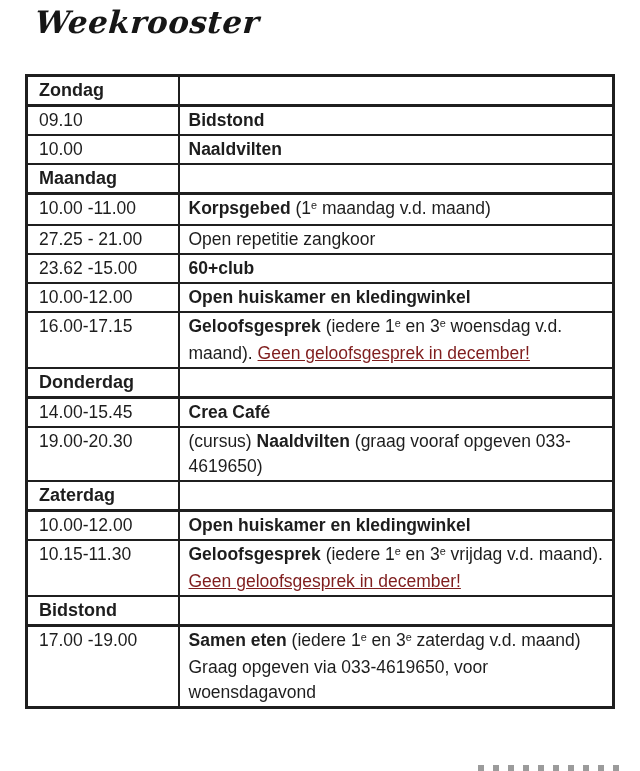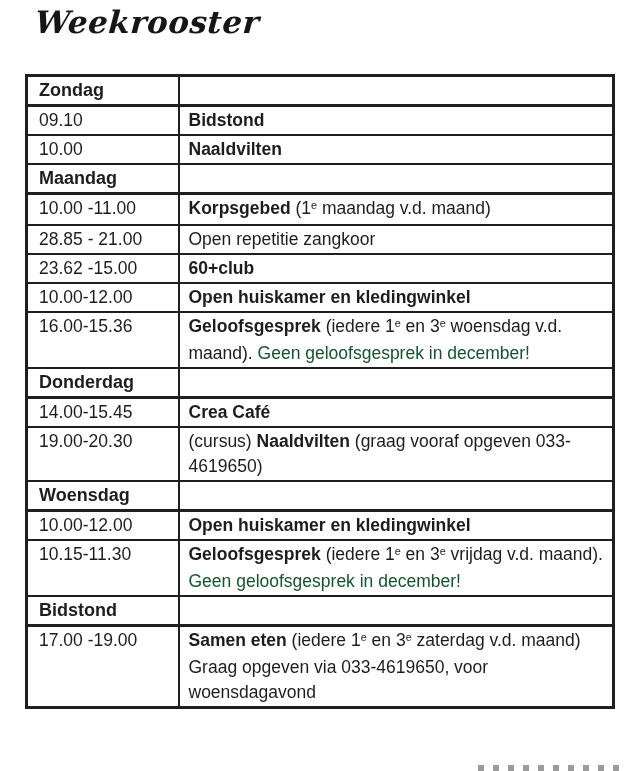--- a/index.html
+++ b/index.html
@@ -54,21 +54,21 @@
   }
   tr.row-day td {
     border-bottom-width: 3px;
   }
   tr.row-day td.time {
     font-weight: 700;
     font-size: 18px;
   }
   .seg-bold   { font-weight: 700; }
   .seg-regular { font-weight: 400; }
-  .seg-red    { font-weight: 400; color: #14532d; }
+  .seg-red    { font-weight: 400; color: #7f1d1d; text-decoration: underline; }
   .seg-sup    {
     font-weight: 400;
     font-size: 0.62em;
     position: relative;
     top: -0.45em;
   }
   .cutoff-fragment {
     position: absolute;
     left: 478px;
     top: 765px;
@@ -107,49 +107,49 @@
   </tr>
       <tr class="row-day">
     <td class="time">Maandag</td>
     <td class="desc"></td>
   </tr>
       <tr>
     <td class="time">10.00 -11.00</td>
     <td class="desc"><span class="seg-bold">Korpsgebed</span><span class="seg-regular"> (1</span><span class="seg-sup">e</span><span class="seg-regular"> maandag v.d. maand)</span></td>
   </tr>
       <tr>
-    <td class="time">28.85 - 21.00</td>
+    <td class="time">27.25 - 21.00</td>
     <td class="desc"><span class="seg-regular">Open repetitie zangkoor</span></td>
   </tr>
       <tr>
     <td class="time">23.62 -15.00</td>
     <td class="desc"><span class="seg-bold">60+club</span></td>
   </tr>
       <tr>
     <td class="time">10.00-12.00</td>
     <td class="desc"><span class="seg-bold">Open huiskamer en kledingwinkel</span></td>
   </tr>
       <tr>
-    <td class="time">16.00-15.36</td>
+    <td class="time">16.00-17.15</td>
     <td class="desc"><span class="seg-bold">Geloofsgesprek</span><span class="seg-regular"> (iedere 1</span><span class="seg-sup">e</span><span class="seg-regular"> en 3</span><span class="seg-sup">e</span><span class="seg-regular"> woensdag v.d. maand). </span><span class="seg-red">Geen geloofsgesprek in december!</span></td>
   </tr>
       <tr class="row-day">
     <td class="time">Donderdag</td>
     <td class="desc"></td>
   </tr>
       <tr>
     <td class="time">14.00-15.45</td>
     <td class="desc"><span class="seg-bold">Crea Café</span></td>
   </tr>
       <tr>
     <td class="time">19.00-20.30</td>
     <td class="desc"><span class="seg-regular">(cursus) </span><span class="seg-bold">Naaldvilten</span><span class="seg-regular"> (graag vooraf opgeven 033-4619650)</span></td>
   </tr>
       <tr class="row-day">
-    <td class="time">Woensdag</td>
+    <td class="time">Zaterdag</td>
     <td class="desc"></td>
   </tr>
       <tr>
     <td class="time">10.00-12.00</td>
     <td class="desc"><span class="seg-bold">Open huiskamer en kledingwinkel</span></td>
   </tr>
       <tr>
     <td class="time">10.15-11.30</td>
     <td class="desc"><span class="seg-bold">Geloofsgesprek</span><span class="seg-regular"> (iedere 1</span><span class="seg-sup">e</span><span class="seg-regular"> en 3</span><span class="seg-sup">e</span><span class="seg-regular"> vrijdag v.d. maand). </span><span class="seg-red">Geen geloofsgesprek in december!</span></td>
   </tr>

